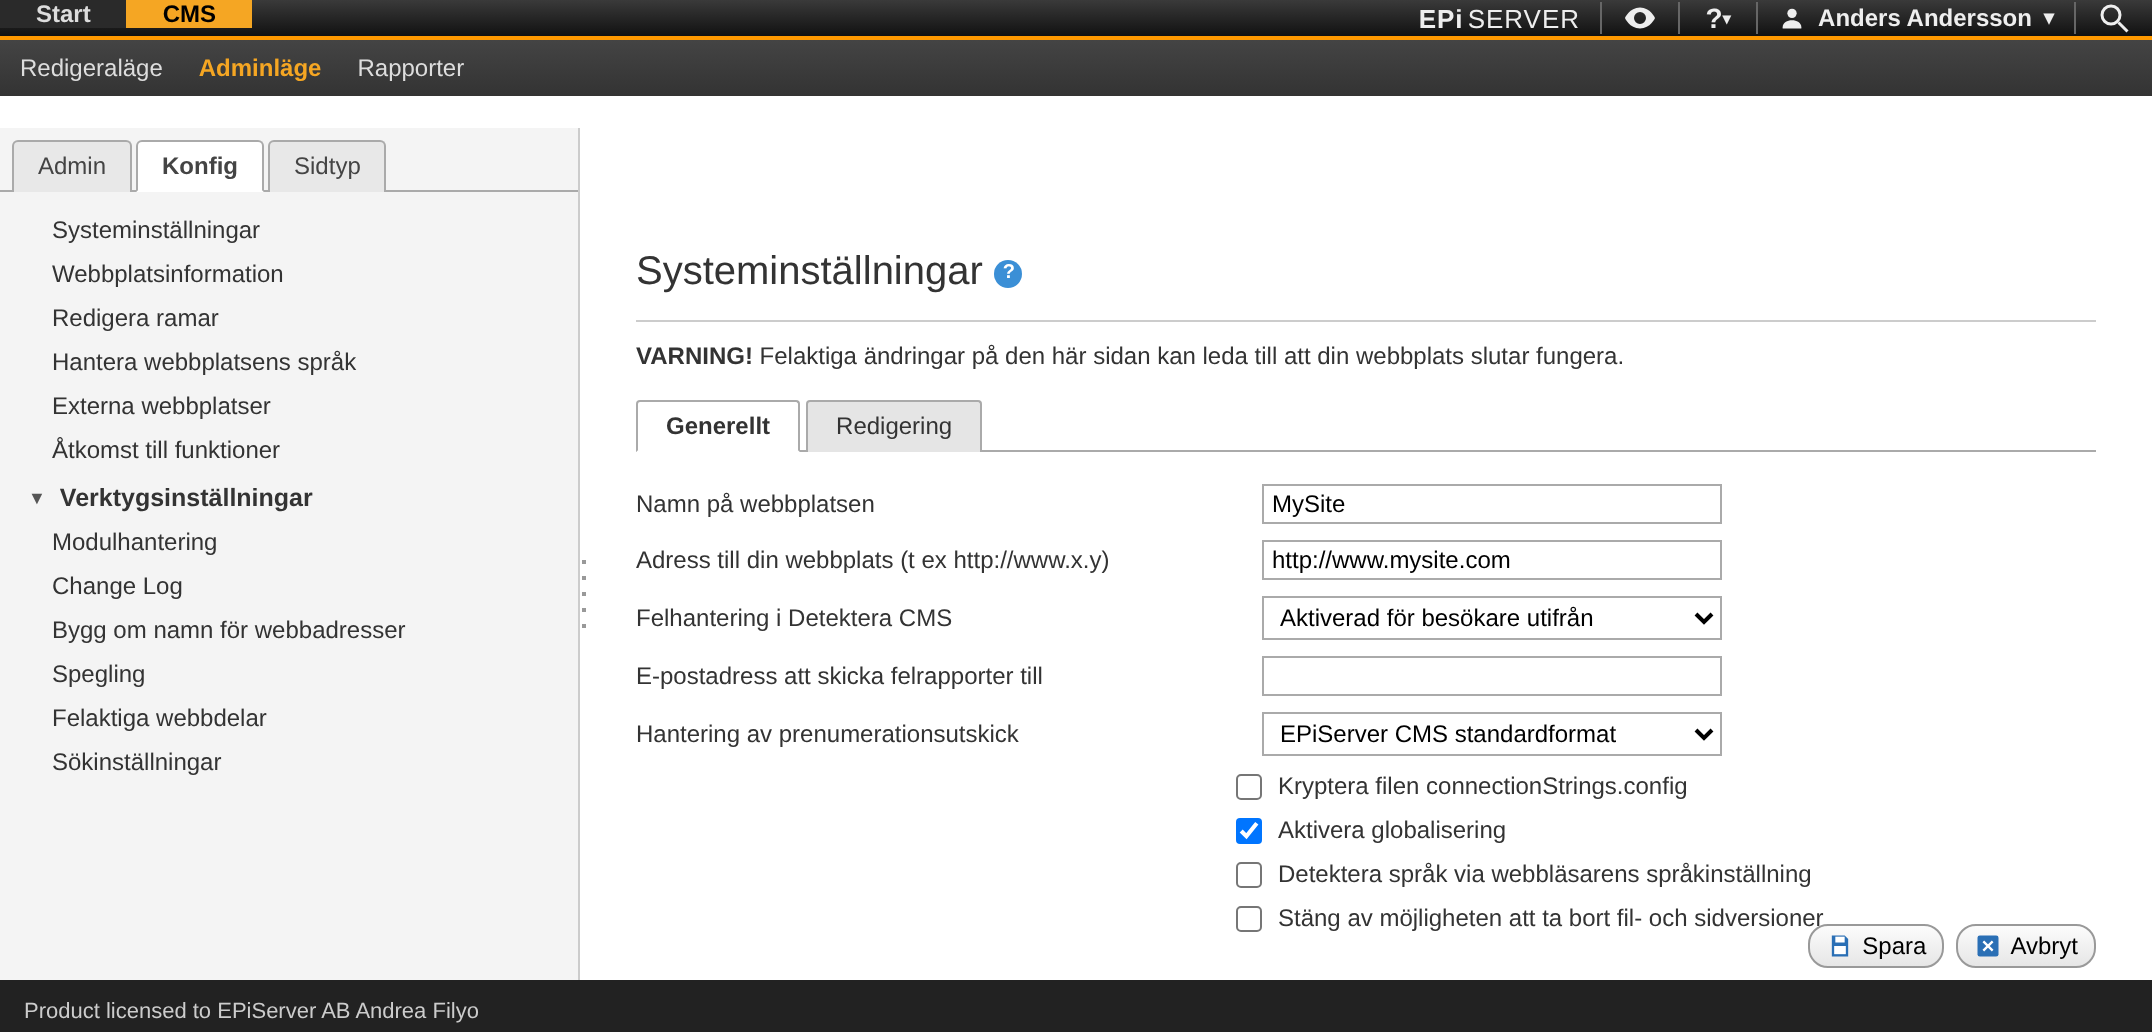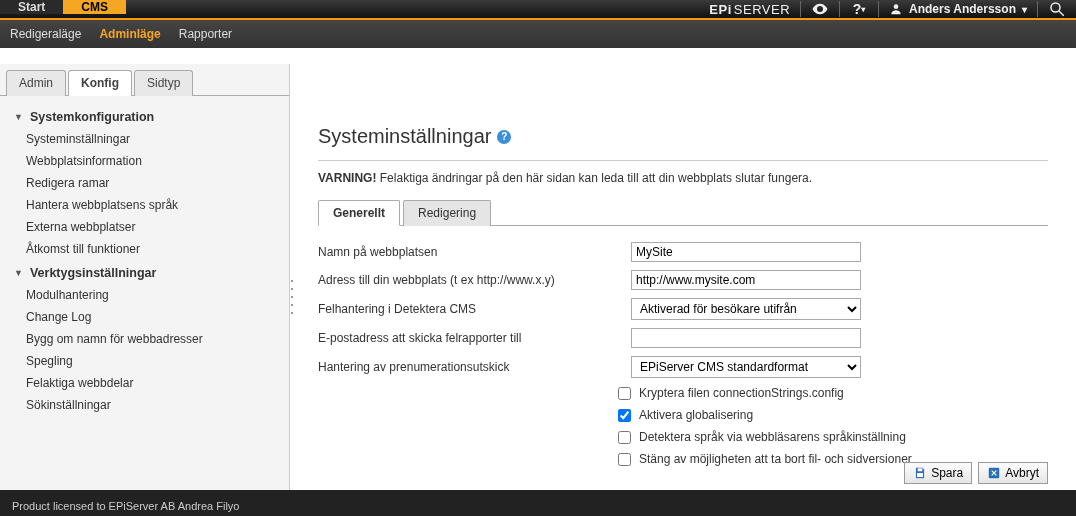--- a/index.html
+++ b/index.html
@@ -50,21 +50,21 @@
 .content-tab.active { background:#fff; font-weight:bold; border-bottom:1px solid #fff;}
 
 .form-row { display:flex; align-items:center; margin-bottom:8px; font-size:12px;}
 .form-label { width:300px; }
 .form-control { width:230px; height:20px; border:1px solid #aaa; padding:1px 4px; font-size:12px;margin-left:13px;}
 select.form-control { height:22px; background:#fff;}
 .check-row { margin-left:300px; display:flex; align-items:center; gap:8px; margin-bottom:8px; font-size:12px;}
 .check-row input { width:13px; height:13px;}
 
 .action-bar { position:absolute; right:28px; bottom:6px; display:flex; gap:6px;}
-.btn { background:linear-gradient(#fcfcfc,#e6e6e6); border:1px solid #999; border-radius:0; padding:3px 8px; font-size:12px; display:flex; align-items:center; gap:4px; cursor:pointer;}
+.btn { background:linear-gradient(#fcfcfc,#e6e6e6); border:1px solid #999; border-radius:10px; padding:3px 8px; font-size:12px; display:flex; align-items:center; gap:4px; cursor:pointer;}
 .btn svg { width:14px; height:14px;}
 
 
 .footer { height:32px; background:#222; color:#ccc; font-size:11px; display:flex; align-items:center; padding:0 12px;}
 </style>
 </head>
 <body>
 
 <div class="topbar">
   <div class="topbar-left">
@@ -110,21 +110,20 @@
 </div>
 
 <div class="main">
   <div class="sidebar">
     <div class="sidebar-tabs">
       <div class="sidebar-tab">Admin</div>
       <div class="sidebar-tab active">Konfig</div>
       <div class="sidebar-tab">Sidtyp</div>
     </div>
     <div class="sidebar-body">
-      <div class="group-title">Systemkonfiguration</div>
       <div class="sidebar-item">Systeminställningar</div>
       <div class="sidebar-item">Webbplatsinformation</div>
       <div class="sidebar-item">Redigera ramar</div>
       <div class="sidebar-item">Hantera webbplatsens språk</div>
       <div class="sidebar-item">Externa webbplatser</div>
 
       <div class="sidebar-item">Åtkomst till funktioner</div>
 
       <div class="group-title">Verktygsinställningar</div>
       <div class="sidebar-item">Modulhantering</div>

